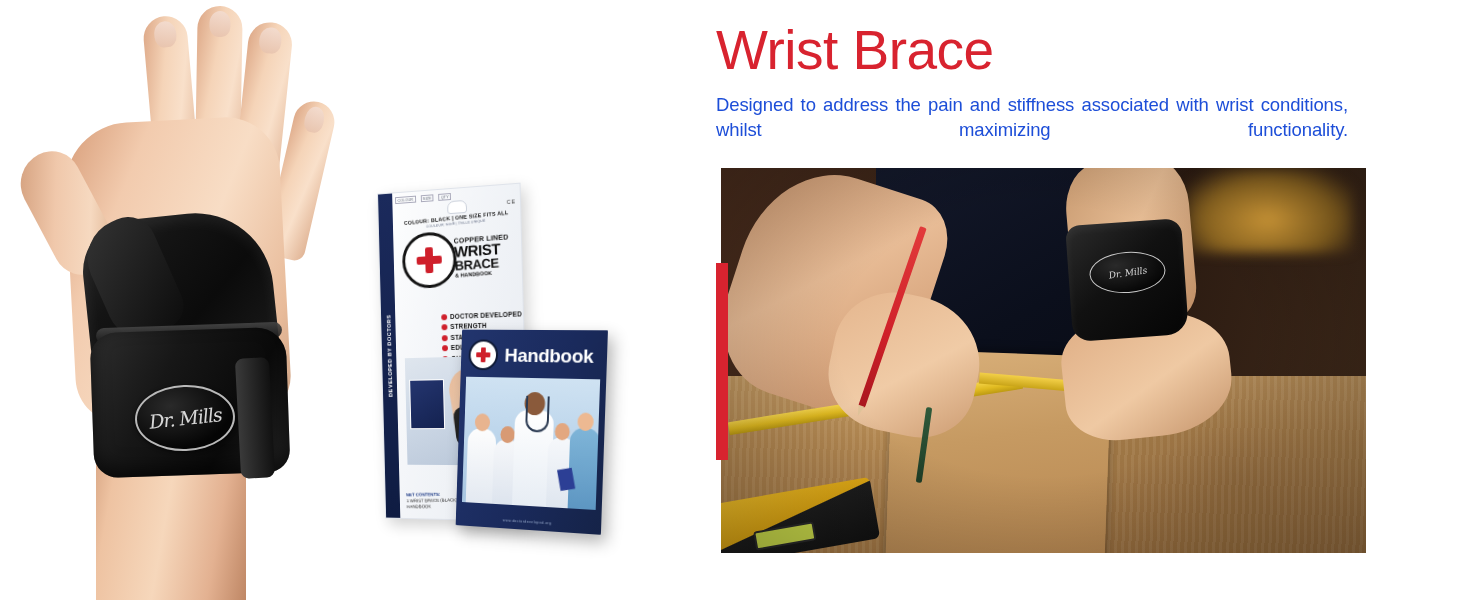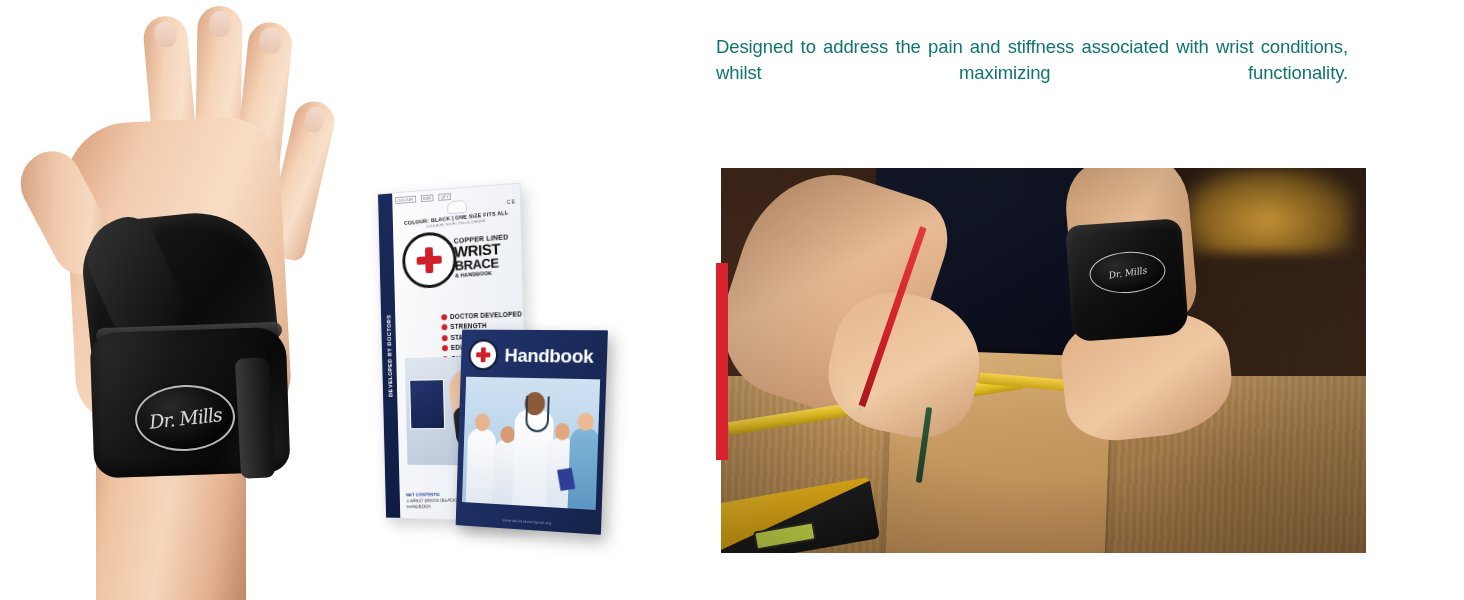--- a/index.html
+++ b/index.html
@@ -694,21 +694,22 @@
             <span class="head"></span>
           </div>
         <div class="stetho"></div>
         <div class="clipboard"></div>
       </div>
       <div class="hb-url">www.doctordeveloped.org</div>
     </div>
   </div>
 
   <div class="copy">
-    <p class="subcopy" style="color: #0f766e;">Designed to address the pain and stiffness associated with wrist conditions, whilst maximizing functionality.</p>
+    <h1 class="headline" style="color: rgb(216, 35, 47);">Wrist Brace</h1>
+    <p class="subcopy" style="color: #1d4ed8;">Designed to address the pain and stiffness associated with wrist conditions, whilst maximizing functionality.</p>
   </div>
 
   <div class="photo-block">
     <div class="lifestyle">
       <div class="ls-wall"></div>
       <div class="ls-blur-yellow"></div>
       <div class="ls-shirt"></div>
       <div class="ls-bench"></div>
       <div class="ls-arm-left"></div>
       <div class="ls-arm-right"></div>

